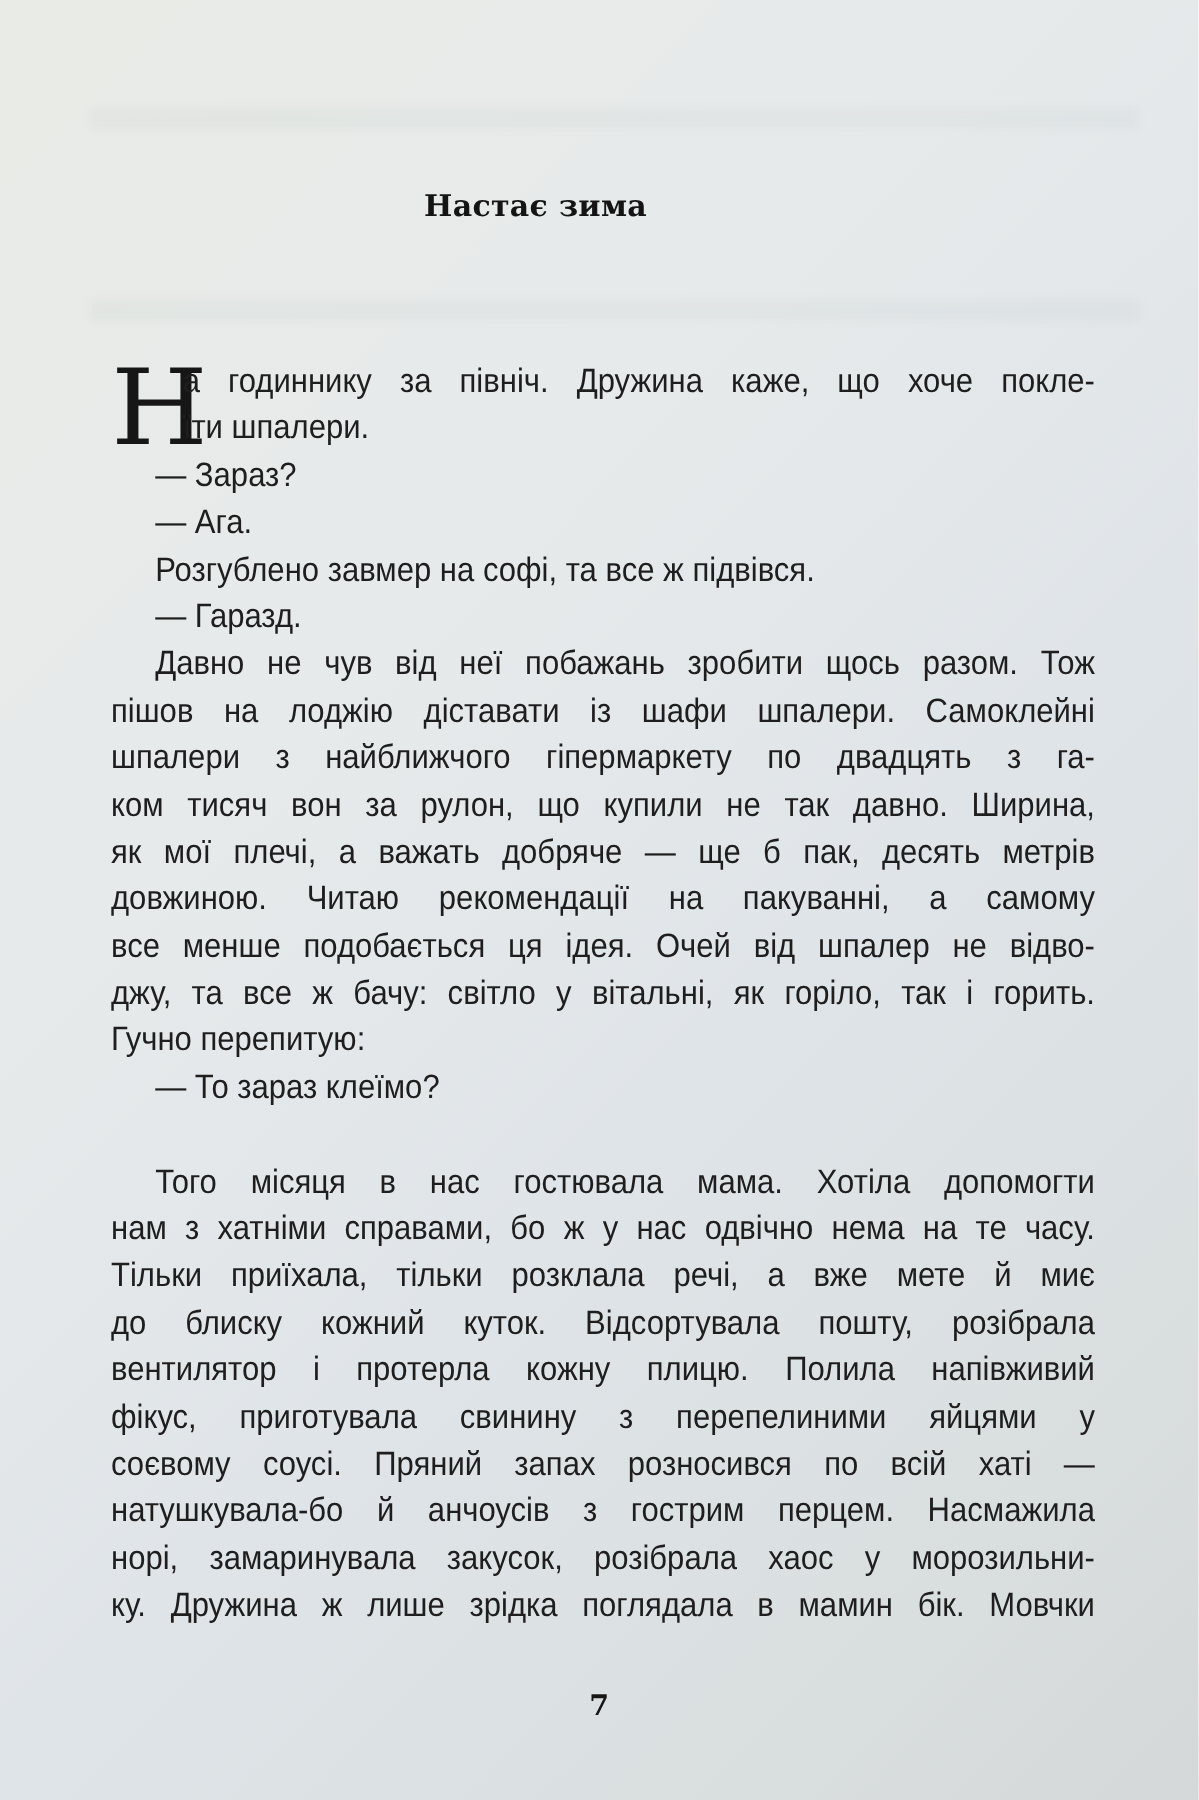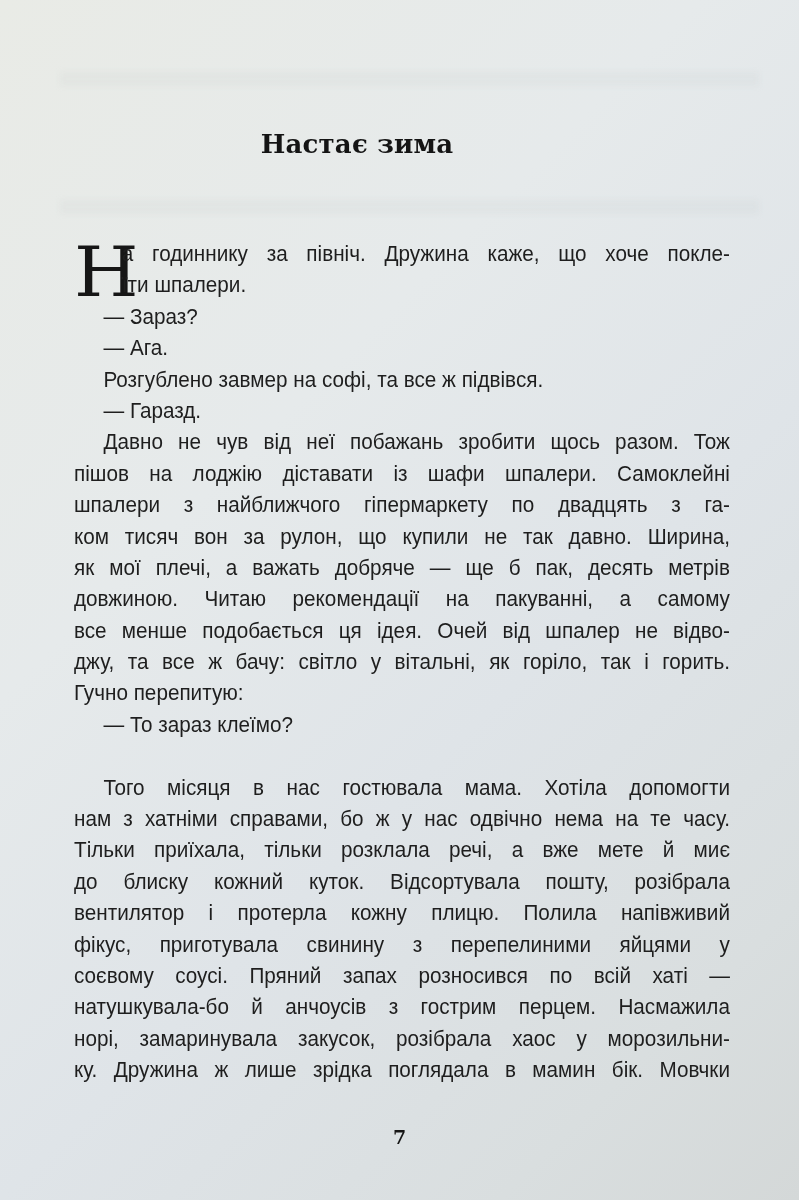--- a/index.html
+++ b/index.html
@@ -31,21 +31,21 @@
       filter: blur(3px);
     }
     .chapter-title {
       position: absolute;
       top: 112px;
       left: 0;
       width: 714px;
       text-align: center;
       font-family: "DejaVu Serif", "Liberation Serif", serif;
       font-weight: bold;
-      font-size: 26px;
+      font-size: 20px;
       letter-spacing: 0.2px;
       color: #141414;
     }
     .text-block {
       position: absolute;
       left: 74px;
       top: 238px;
       width: 656px;
       font-family: "Liberation Sans", "DejaVu Sans", sans-serif;
       font-size: 22.5px;

